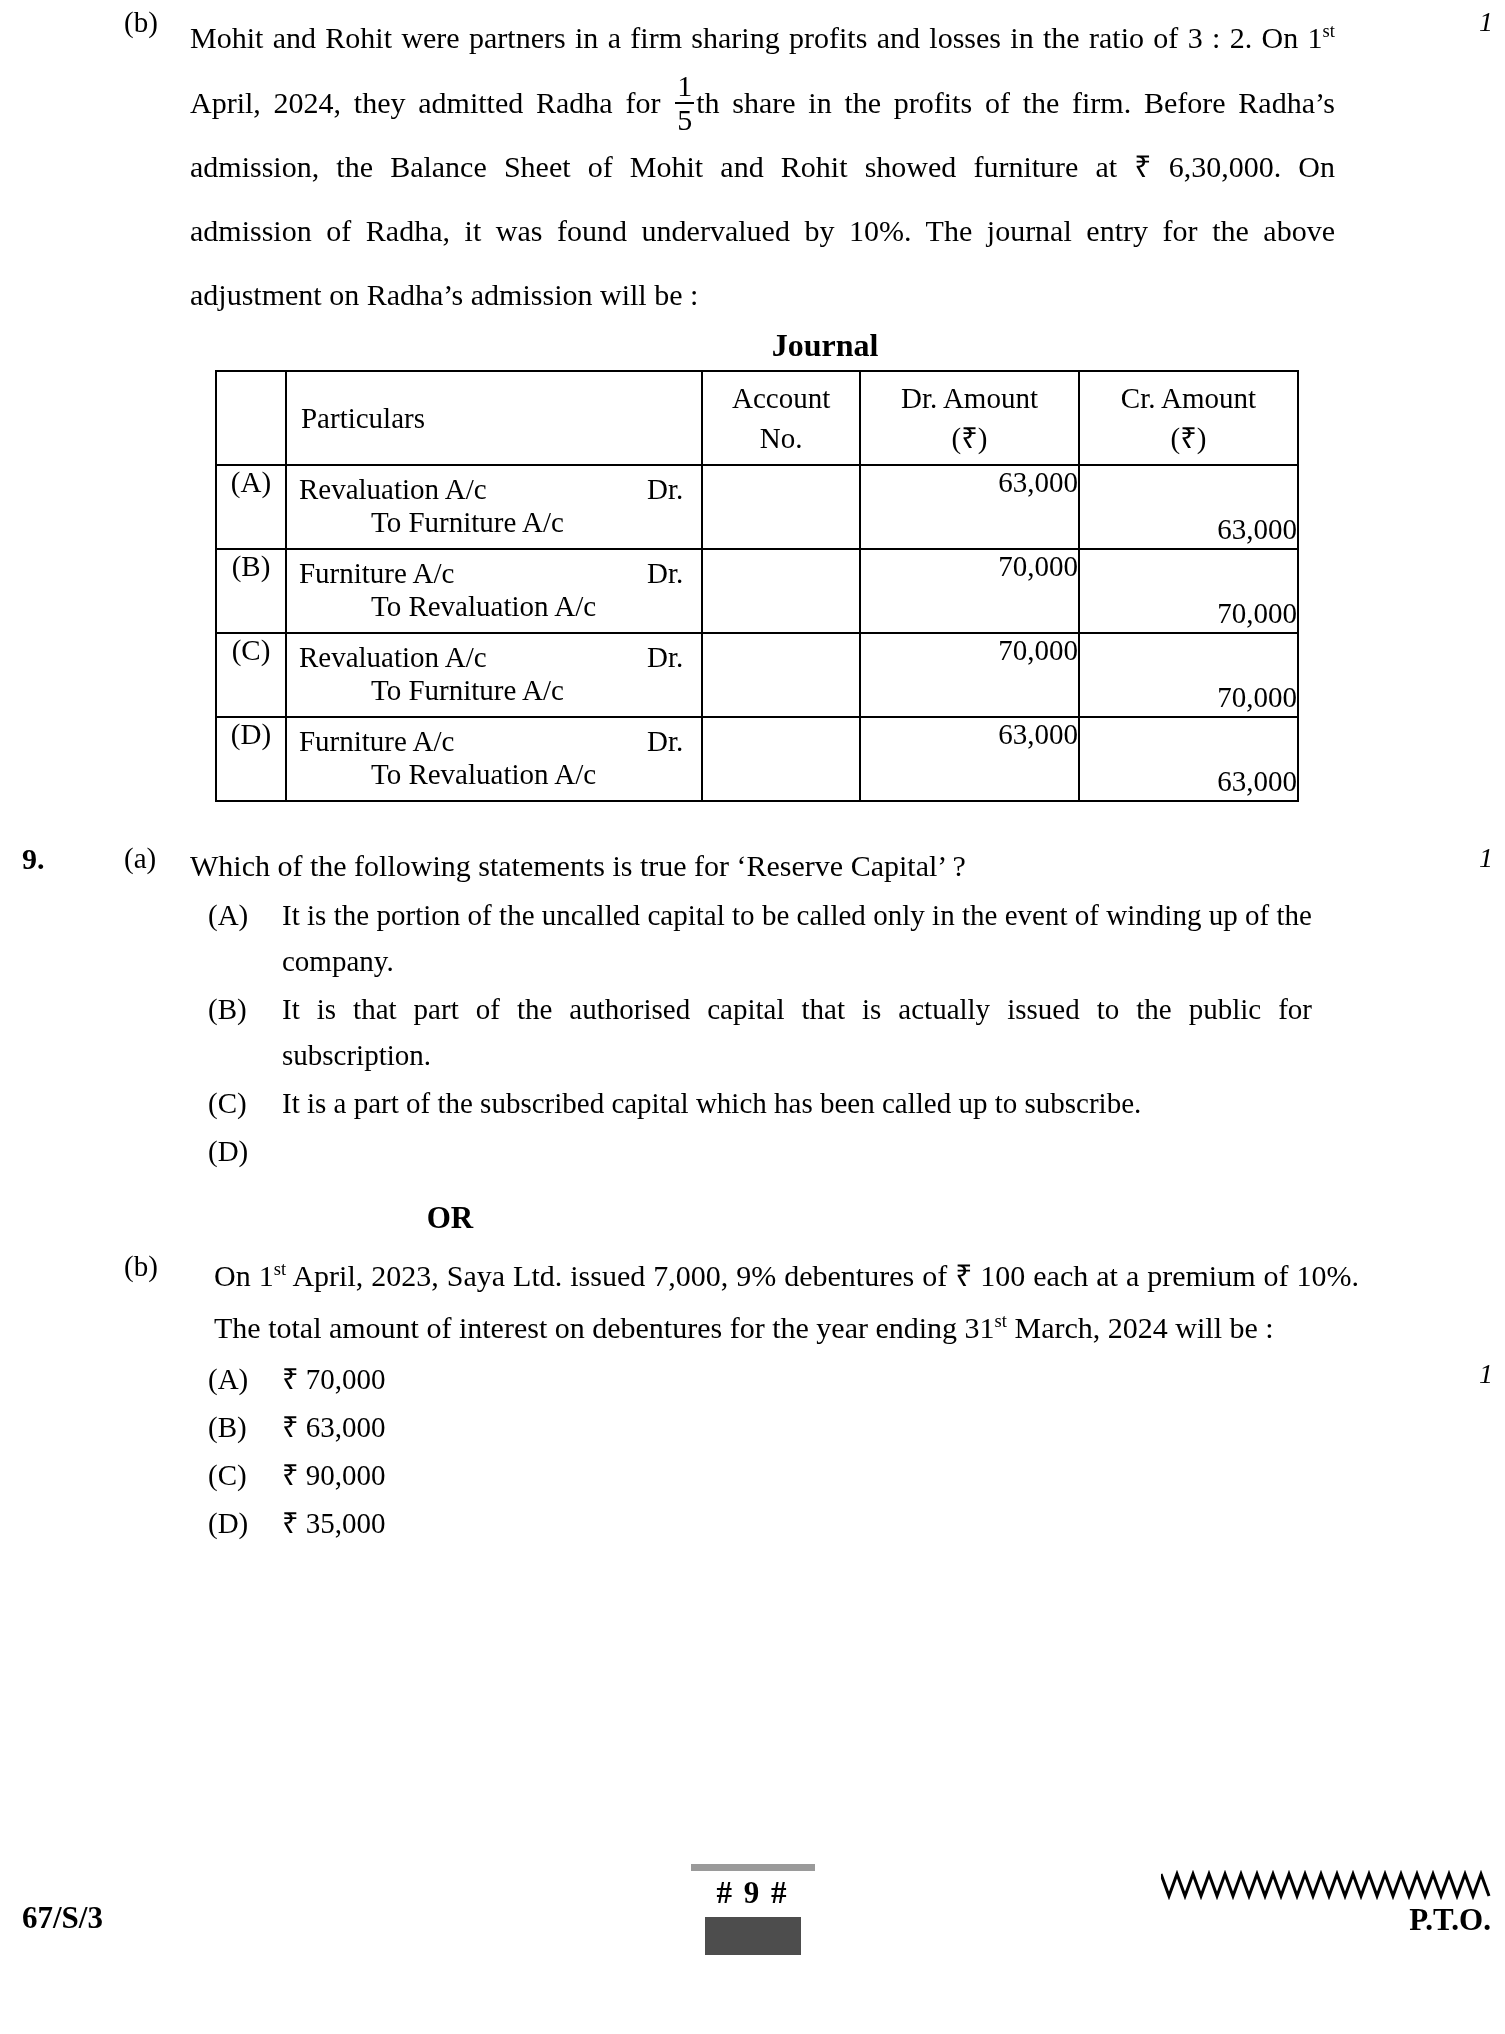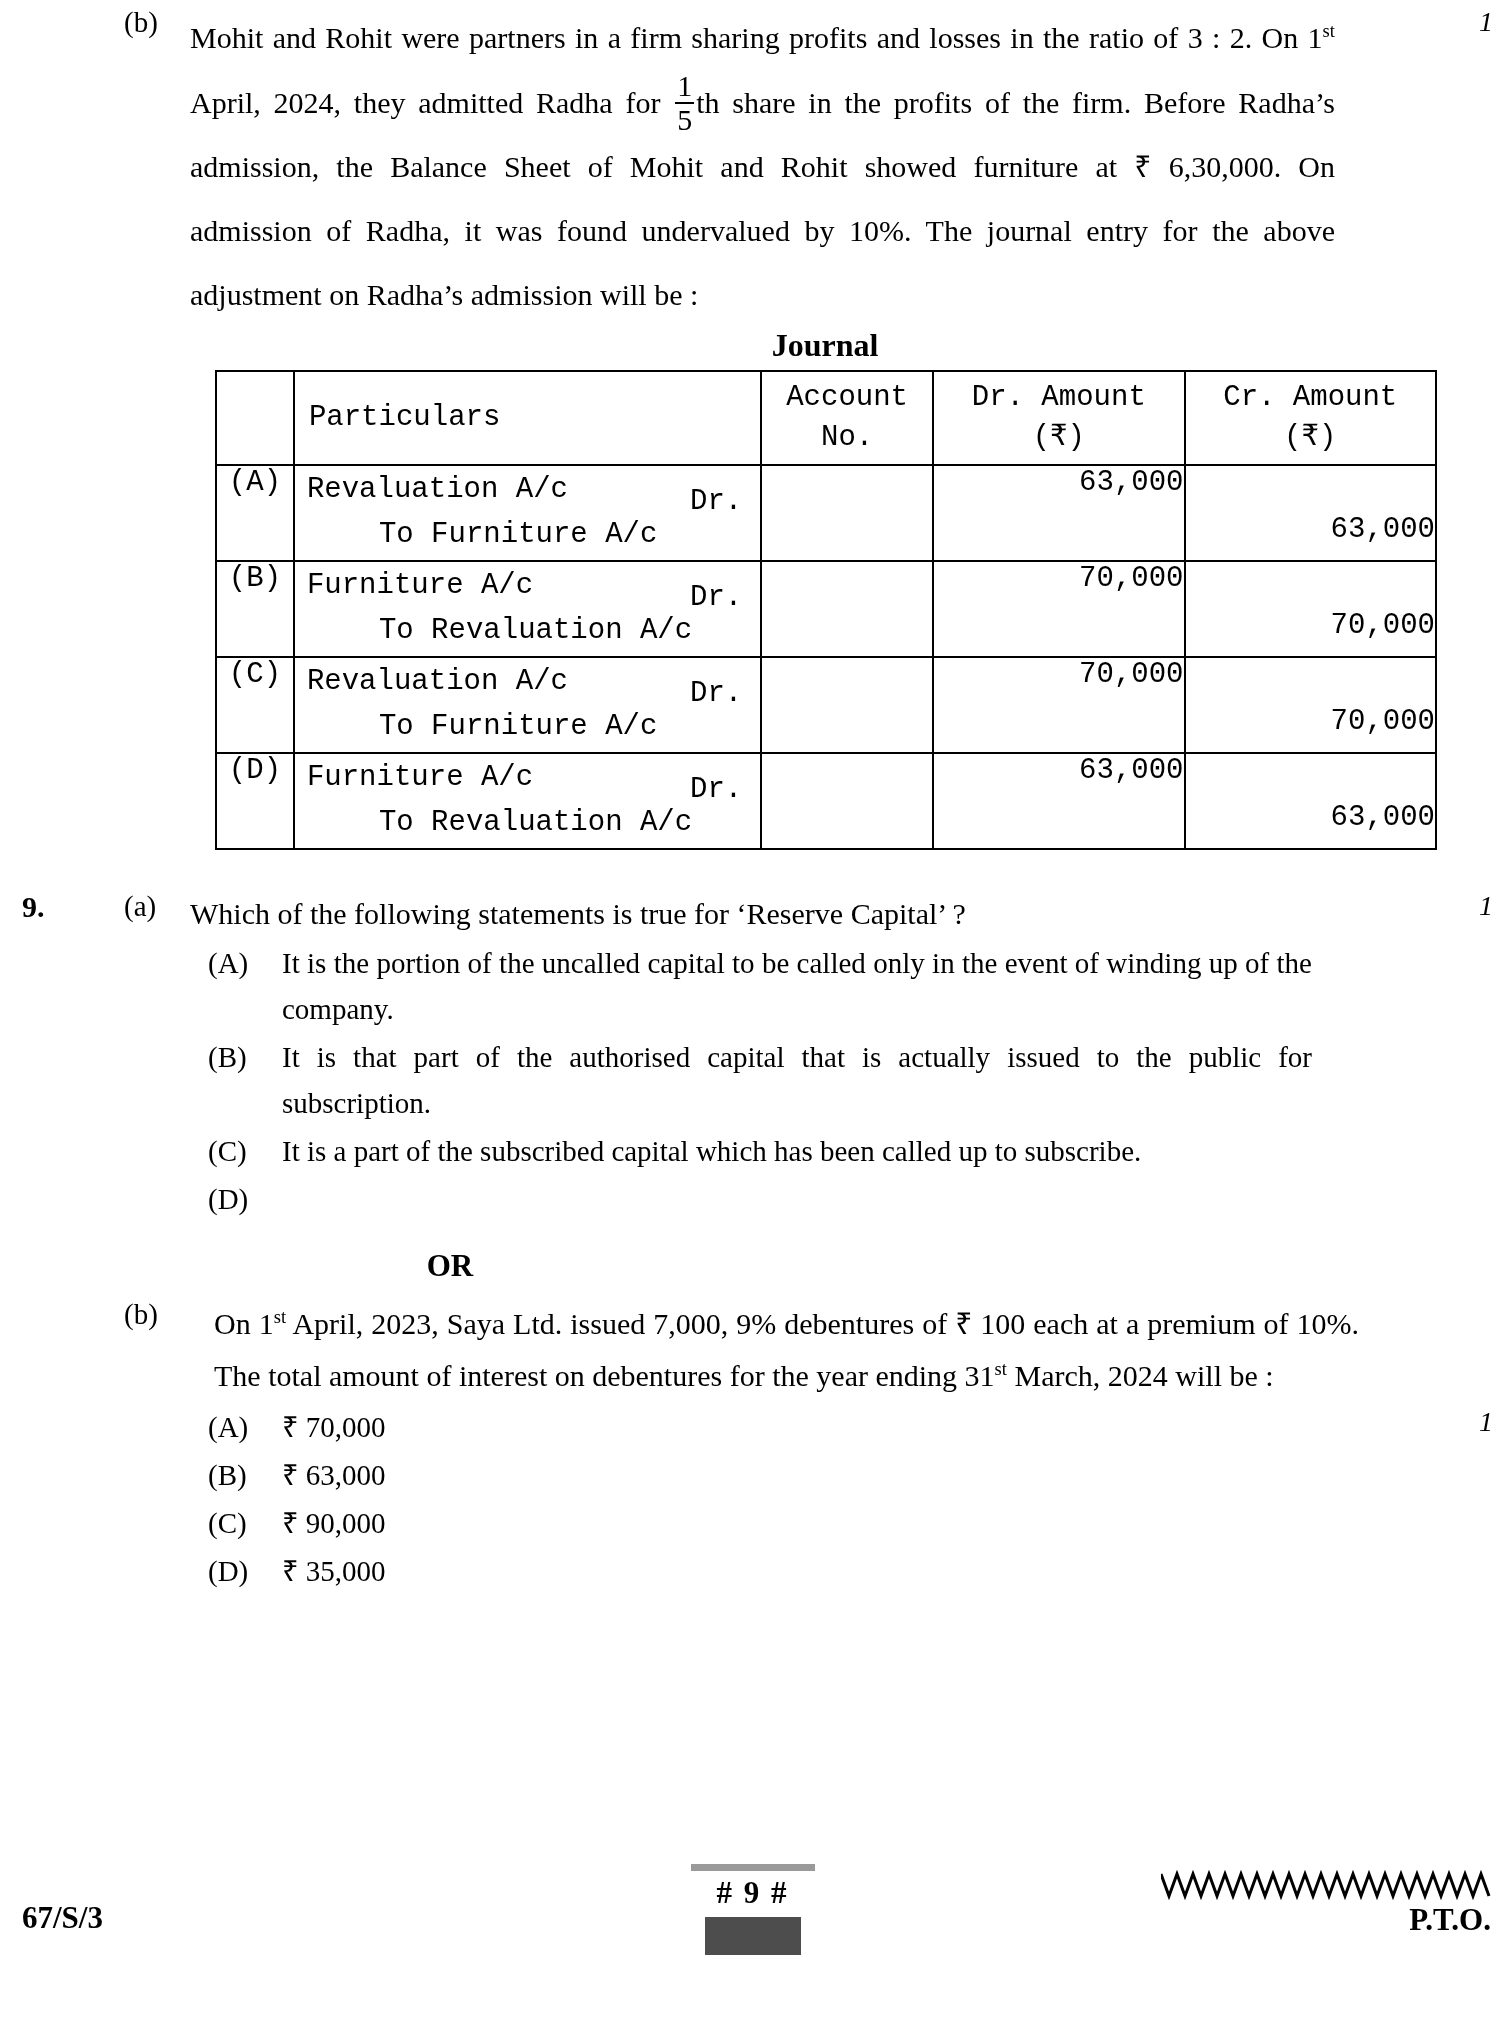--- a/index.html
+++ b/index.html
@@ -47,38 +47,37 @@
   .frac .den { display:block; border-top:2px solid #000; padding:0 2px; }
 
   
   .tbl-title {
     text-align:center; font-weight:bold; font-size:32px;
     width:1220px; margin-left:215px; margin-top:0; margin-bottom:6px;
   }
   table.journal {
     border-collapse:collapse;
     margin-left:215px;
-    width:1222px;
+    width:1084px;
     font-size:29px;
-    font-family:Liberation Mono, monospace;
   }
   table.journal th, table.journal td {
     border:2px solid #000; padding:0;
     vertical-align:top;
   }
   table.journal th { font-weight:normal; text-align:center; line-height:40px; padding:6px 4px; }
   .c-sl    { width:78px;  }
   .c-part  { width:468px; }
   .c-acc   { width:172px; }
   .c-dr    { width:252px; }
   .c-cr    { width:252px; }
 
   .cell-pad { padding:7px 12px 9px 12px; }
   .part-line1 { display:flex; justify-content:space-between; }
-  .part-line1 .drlab { padding-right:6px;margin-top:12px; }
+  .part-line1 .drlab { padding-right:6px; }
   .part-line2 { padding-left:72px; }
   .sl { text-align:center; padding-top:7px; }
   .amt { text-align:right; padding:7px 14px 9px 0; }
   .amt.second { padding-top:47px; }
   .blank { }
 
   
   .opts { margin-top:2px; }
   .opt { display:flex; align-items:flex-start; margin-top:2px; }
   .opt .lab {

